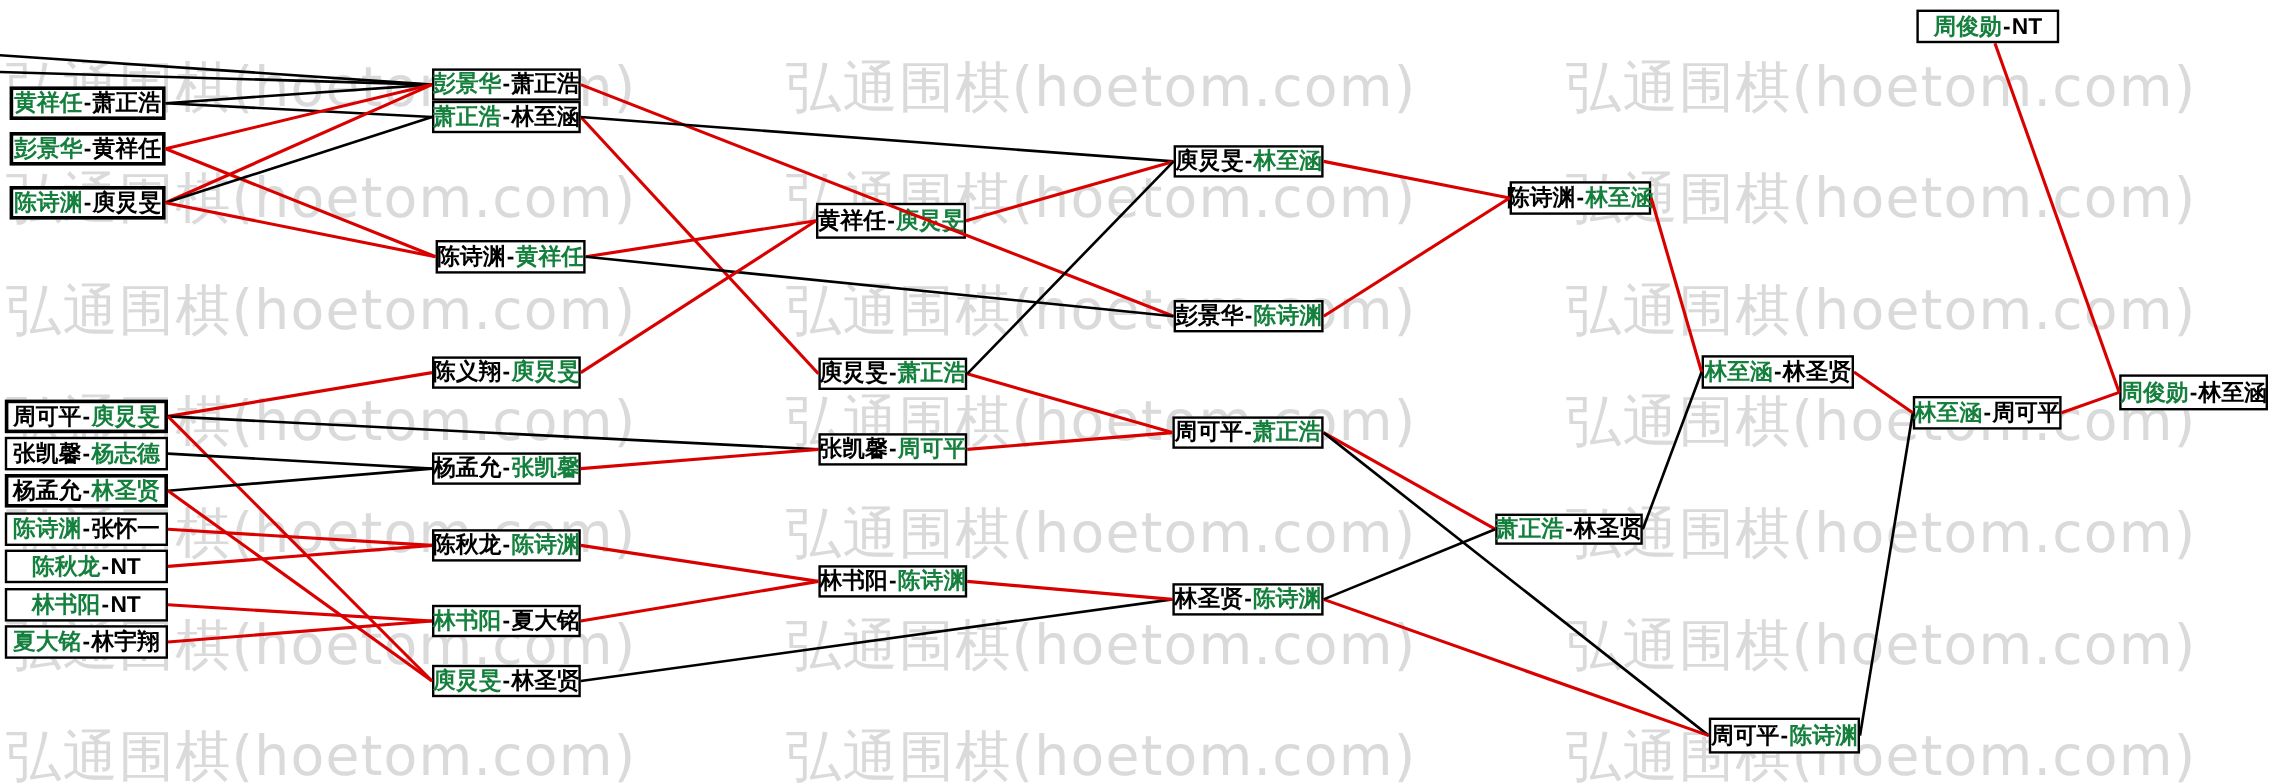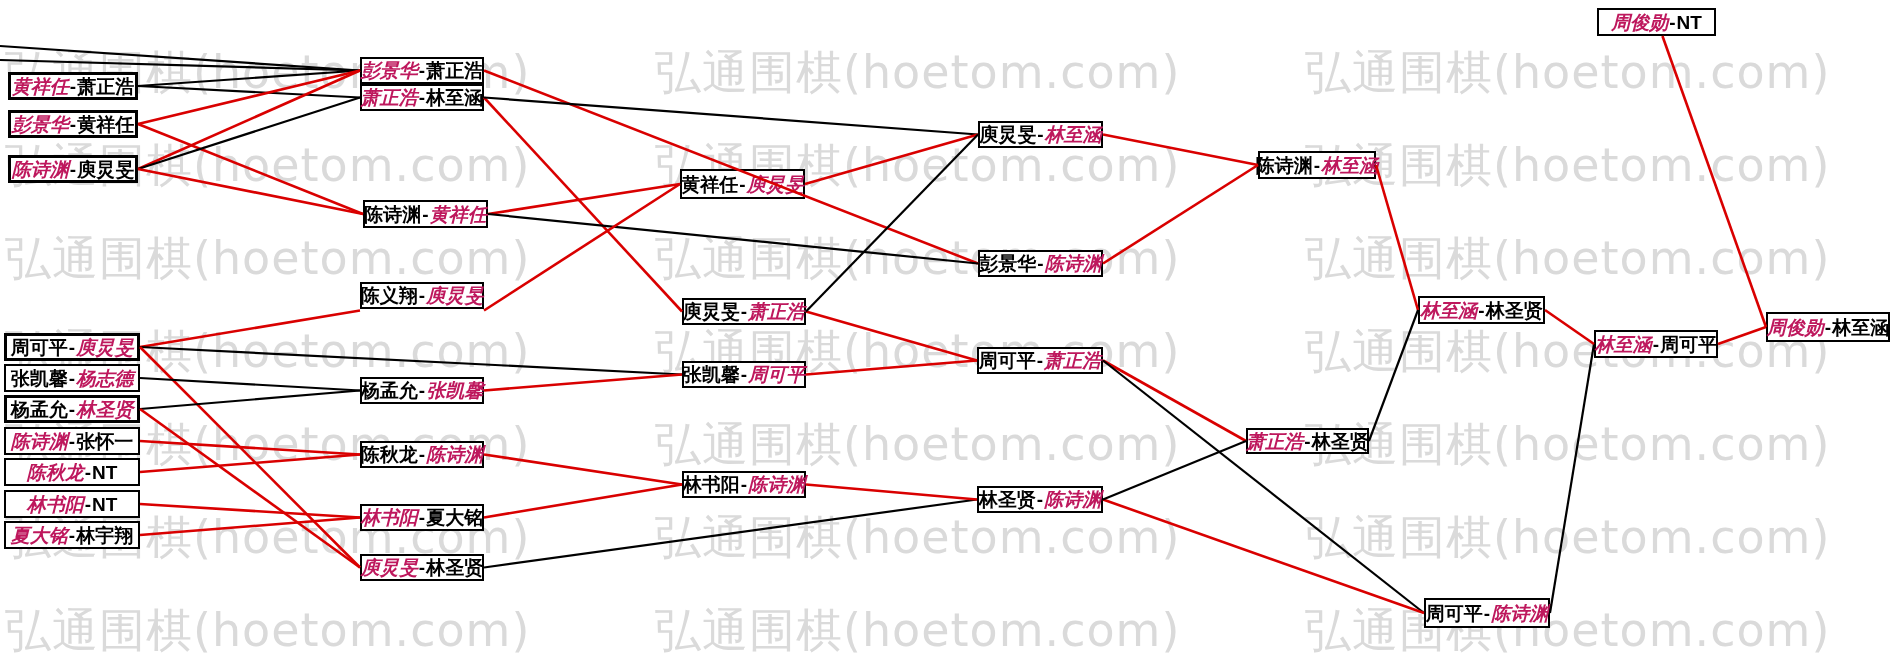--- a/index.html
+++ b/index.html
@@ -6,21 +6,21 @@
   #canvas{position:relative;width:1900px;height:653px;background:#ffffff;overflow:hidden;
           font-family:"Liberation Sans","DejaVu Sans",sans-serif;}
   .wm{position:absolute;font-size:46px;color:#dadada;white-space:nowrap;z-index:0;
       font-family:"DejaVu Sans",sans-serif;letter-spacing:1px;}
   .match{position:absolute;box-sizing:border-box;border:2px solid #000;background:#fff;
          display:flex;align-items:center;justify-content:center;white-space:nowrap;
          font-weight:bold;font-size:19px;z-index:2;line-height:1;}
   .match.thick{border-width:3px;}
   .p{font-weight:bold;}
   .blk{color:#000;text-align:center;}
-  .red{color:#be185d;font-style:italic;}
+  .red{color:#15803d;}
   .dash{color:#000;font-weight:bold;padding:0 1px;}
   #wires{position:absolute;left:0;top:0;z-index:3;pointer-events:none;}
 </style>
 </head>
 <body>
 
 <div id="canvas" style="width: 1900px; height: 653px;">
   <div id="wm-layer">
       <span class="wm" style="left: 5px; top: 42px;">弘通围棋(hoetom.com)</span>
       <span class="wm" style="left: 655px; top: 42px;">弘通围棋(hoetom.com)</span>
@@ -103,21 +103,21 @@
       <div class="match" style="left: 360px; top: 84px; width: 124px; height: 27px;">
         <span class="p red">萧正浩</span>
         <span class="dash">-</span>
         <span class="p blk">林至涵</span>
       </div>
       <div class="match" style="left: 363px; top: 200px; width: 125px; height: 28px;">
         <span class="p blk">陈诗渊</span>
         <span class="dash">-</span>
         <span class="p red">黄祥任</span>
       </div>
-      <div class="match" style="left: 360px; top: 282px; width: 124px; height: 27px;">
+      <div class="match" style="left: 360px; top: 297px; width: 124px; height: 27px;">
         <span class="p blk">陈义翔</span>
         <span class="dash">-</span>
         <span class="p red">庾炅旻</span>
       </div>
       <div class="match" style="left: 360px; top: 377px; width: 124px; height: 27px;">
         <span class="p blk">杨孟允</span>
         <span class="dash">-</span>
         <span class="p red">张凯馨</span>
       </div>
       <div class="match" style="left: 360px; top: 441px; width: 124px; height: 27px;">

